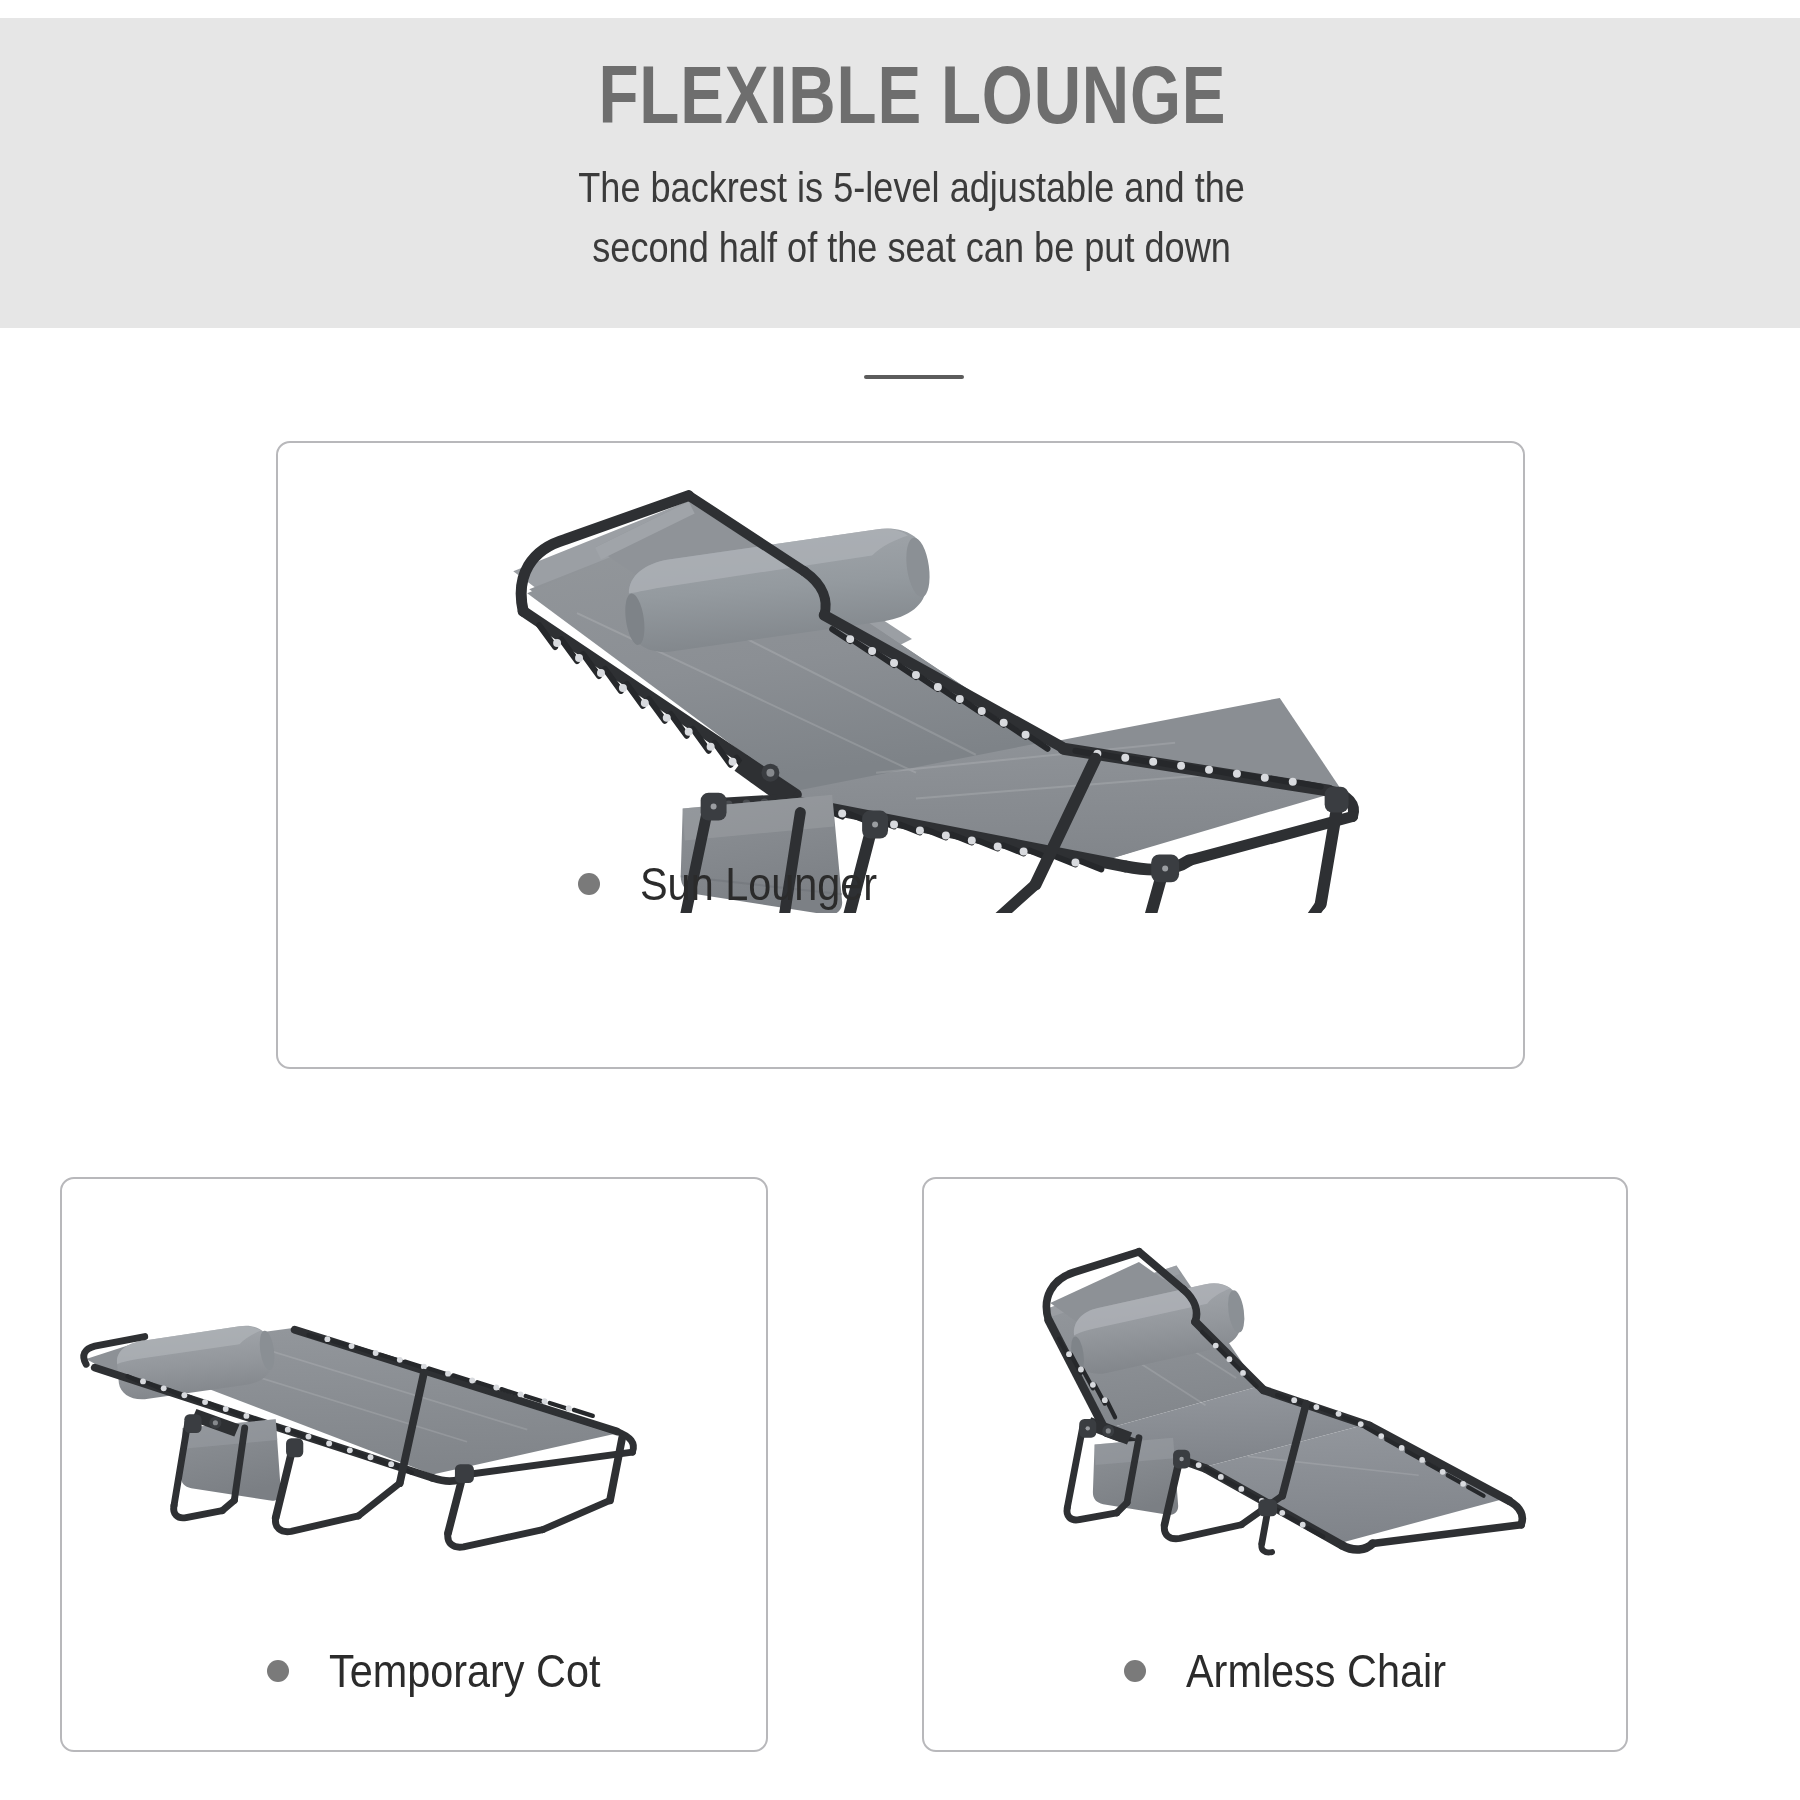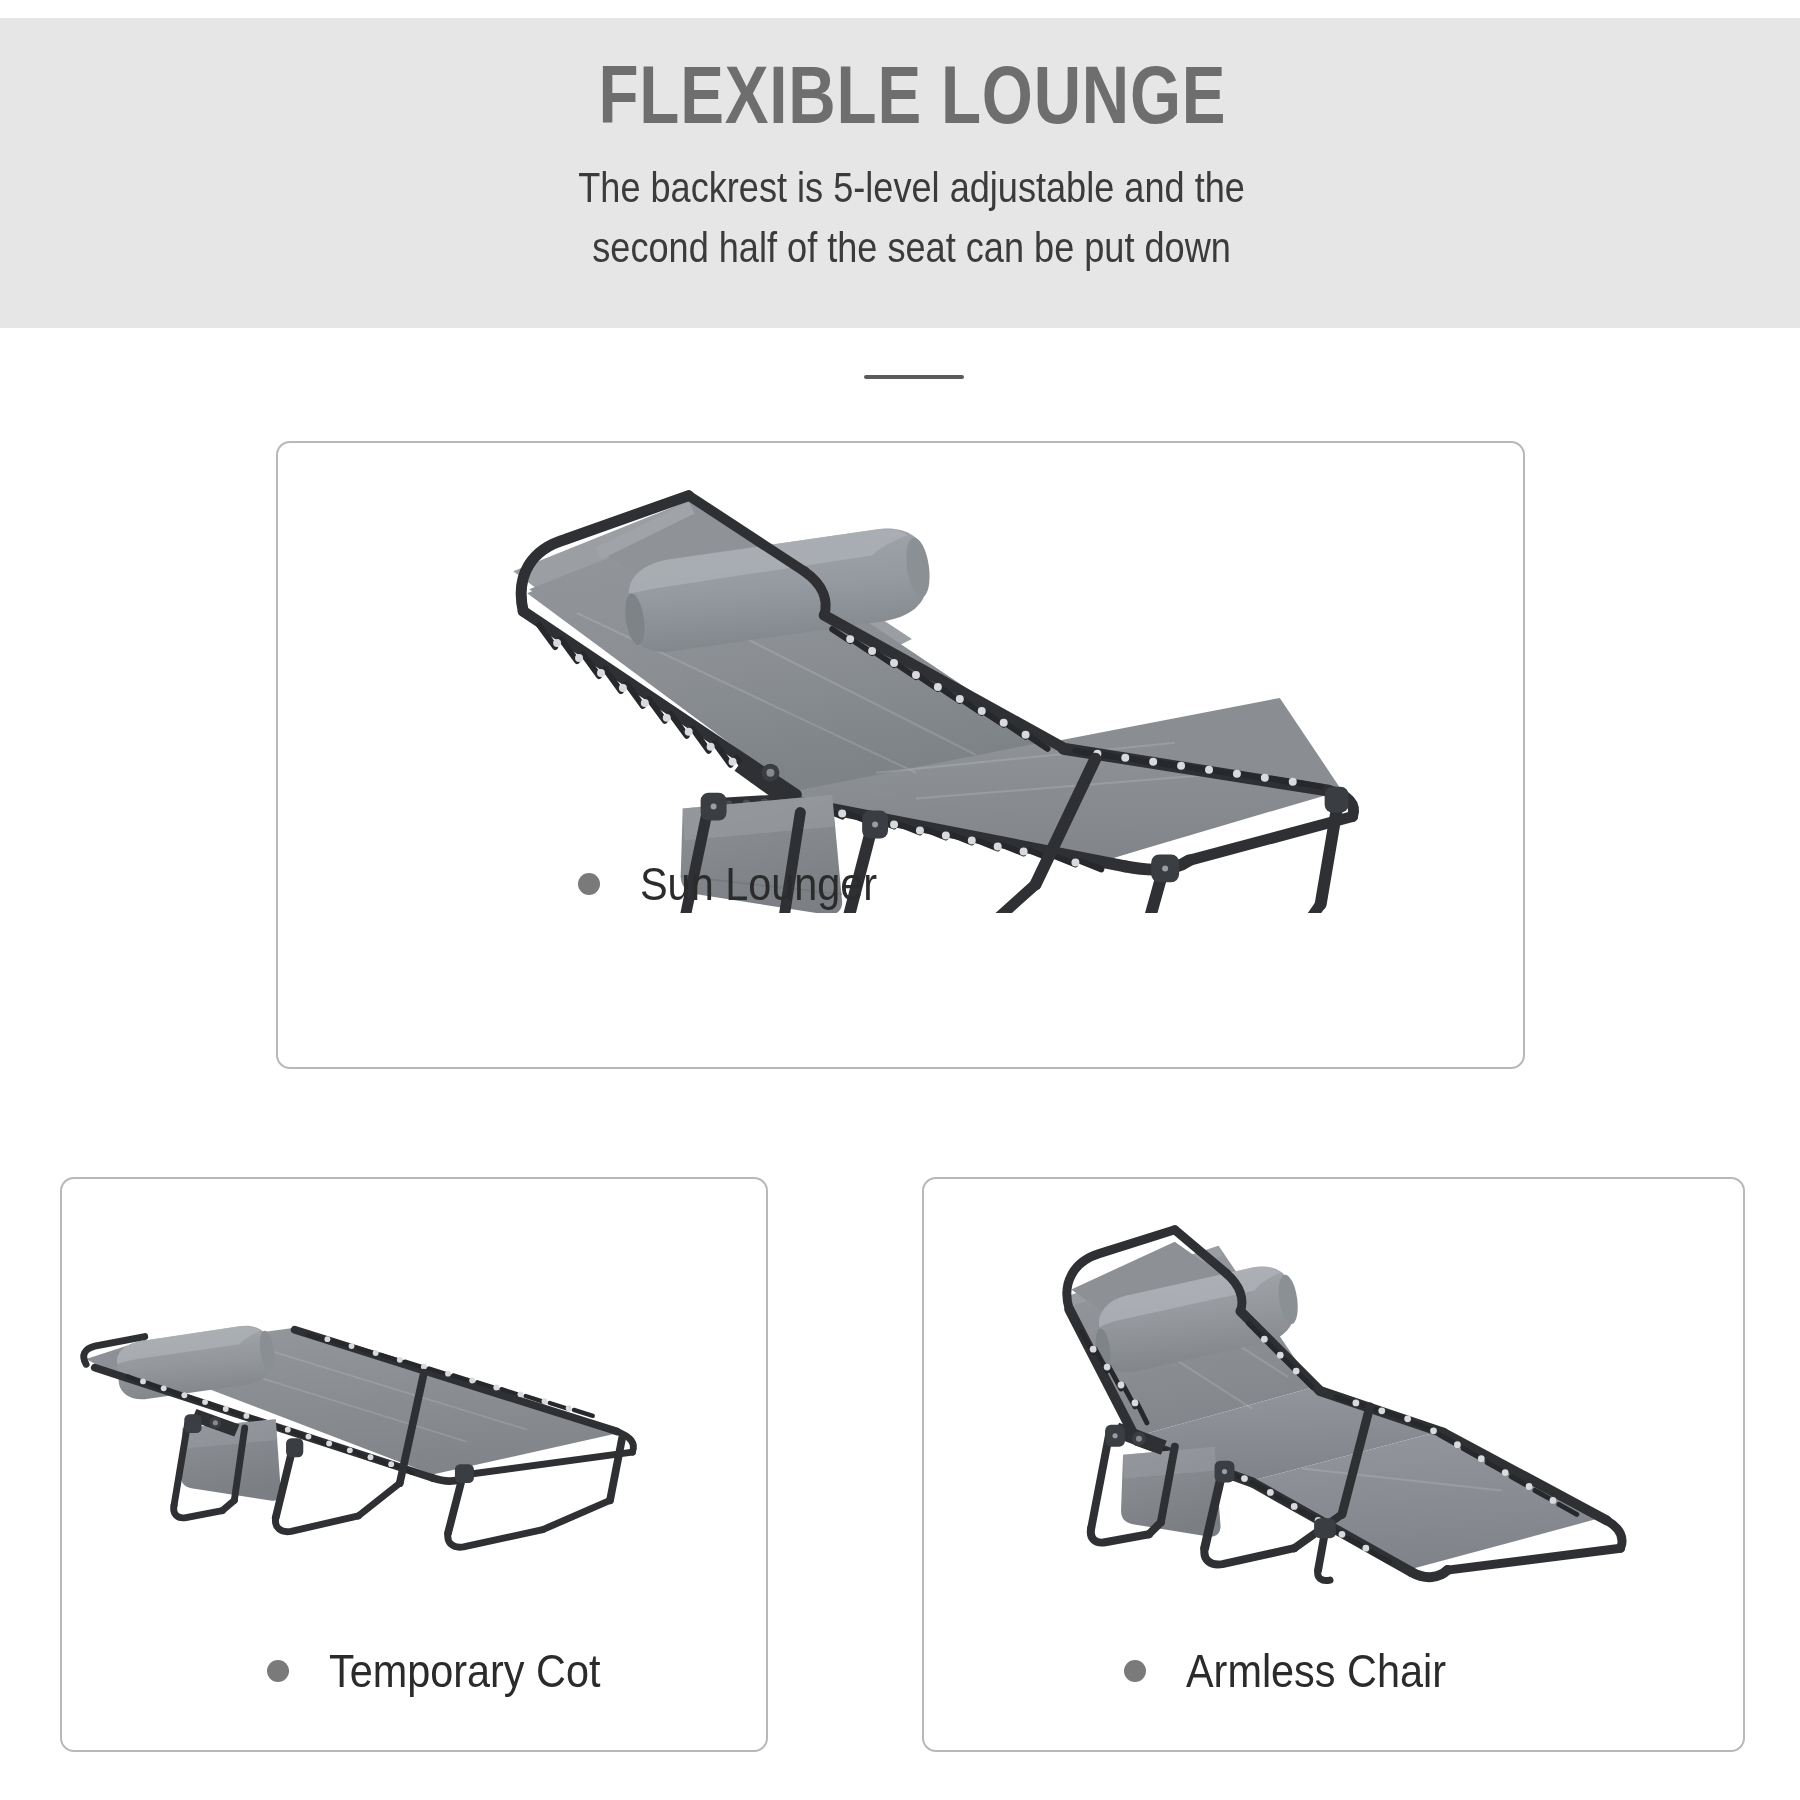--- a/index.html
+++ b/index.html
@@ -71,21 +71,21 @@
   .card {
     position: absolute;
     box-sizing: border-box;
     border: 2px solid #b8b8bb;
     border-radius: 14px;
     background: #ffffff;
     overflow: hidden;
   }
   .card-main   { left: 276px;  top: 441px;  width: 1249px; height: 628px; }
   .card-cot    { left: 60px;   top: 1177px; width: 708px;  height: 575px; }
-  .card-chair  { left: 922px;  top: 1177px; width: 823px;  height: 575px; }
+  .card-chair  { left: 922px;  top: 1177px; width: 706px;  height: 575px; }
 
   .card-media {
     position: absolute;
     left: 0;
     right: 0;
     top: 0;
   }
   .card-main .card-media   { height: 470px; }
   .card-cot .card-media,
   .card-chair .card-media  { height: 410px; }

